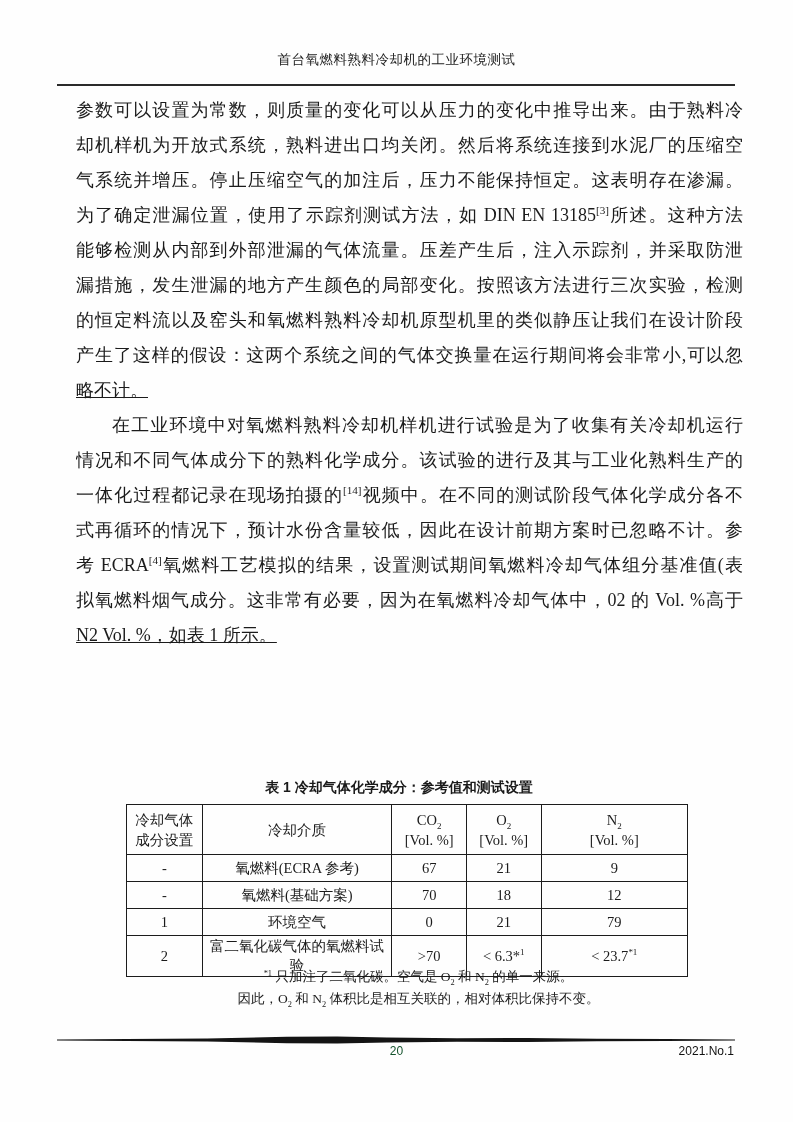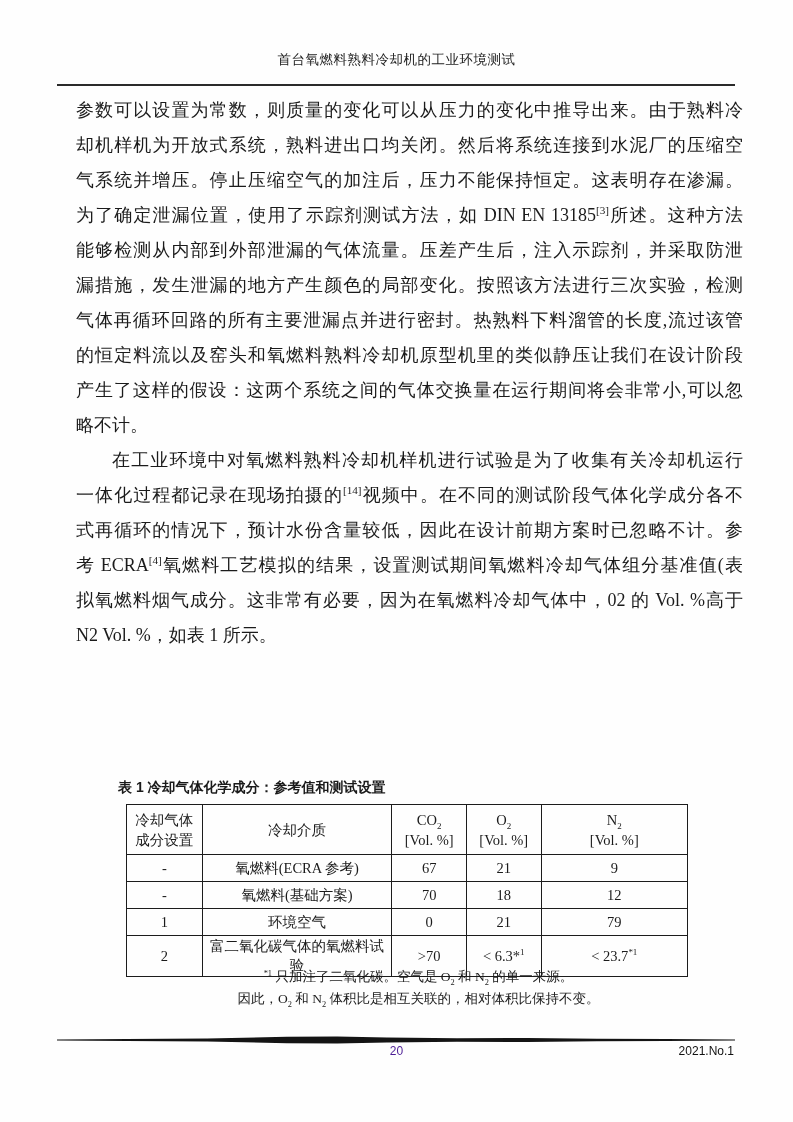--- a/index.html
+++ b/index.html
@@ -35,29 +35,30 @@
   }
   .line {
     height: 35px;
     line-height: 35px;
     font-size: 18px;
     text-align: justify;
     text-align-last: justify;
     overflow: hidden;
     white-space: nowrap;
   }
-  .line.last { text-align-last: left; white-space: normal; }
+  .line.last { text-align-last: left; white-space: normal; text-decoration: underline; }
   .line.indent { text-indent: 2em; }
   sup { font-size: 0.62em; vertical-align: super; line-height: 0; }
   sub { font-size: 0.62em; vertical-align: sub; line-height: 0; }
 
   .table-caption {
     position: absolute;
     top: 779px; left: 118px;
     width: 562px;
+    text-align: center;
     font-family: "Liberation Sans", "DejaVu Sans", sans-serif;
     font-weight: 600;
     font-size: 14px;
     color: #1a1a1a;
   }
   table.data-table {
     position: absolute;
     top: 804px; left: 118px;
     width: 562px;
     border-collapse: collapse;
@@ -90,21 +91,21 @@
     position: absolute;
     top: 1035px; left: 57px;
     width: 678px; height: 10px;
   }
   .page-number {
     position: absolute;
     top: 1044px; left: 0; right: 0;
     text-align: center;
     font-family: "Liberation Sans", "DejaVu Sans", sans-serif;
     font-size: 12px;
-    color: #4c1d95;
+    color: #14532d;
   }
   .issue-label {
     position: absolute;
     top: 1044px; right: 59px;
     font-family: Liberation Sans, sans-serif;
     font-size: 12px;
     color: #111;
   }
 </style>
 </head>
@@ -116,27 +117,27 @@
   <div class="header-rule"></div>
 
   <div class="content">
     <div>
         <div class="line">参数可以设置为常数，则质量的变化可以从压力的变化中推导出来。由于熟料冷</div>
         <div class="line">却机样机为开放式系统，熟料进出口均关闭。然后将系统连接到水泥厂的压缩空</div>
         <div class="line">气系统并增压。停止压缩空气的加注后，压力不能保持恒定。这表明存在渗漏。</div>
         <div class="line">为了确定泄漏位置，使用了示踪剂测试方法，如 DIN EN 13185<sup>[3]</sup>所述。这种方法</div>
         <div class="line">能够检测从内部到外部泄漏的气体流量。压差产生后，注入示踪剂，并采取防泄</div>
         <div class="line">漏措施，发生泄漏的地方产生颜色的局部变化。按照该方法进行三次实验，检测</div>
-        <div class="line">气体再循环回路的所有主要泄漏点并进行密封。热熟料下料溜管的长度,流过该管</div>
         <div class="line">的恒定料流以及窑头和氧燃料熟料冷却机原型机里的类似静压让我们在设计阶段</div>
         <div class="line">产生了这样的假设：这两个系统之间的气体交换量在运行期间将会非常小,可以忽</div>
         <div class="line last">略不计。</div>
       </div>
     <div>
         <div class="line indent">在工业环境中对氧燃料熟料冷却机样机进行试验是为了收集有关冷却机运行</div>
+        <div class="line">情况和不同气体成分下的熟料化学成分。该试验的进行及其与工业化熟料生产的</div>
         <div class="line">一体化过程都记录在现场拍摄的<sup>[14]</sup>视频中。在不同的测试阶段气体化学成分各不</div>
         <div class="line">式再循环的情况下，预计水份含量较低，因此在设计前期方案时已忽略不计。参</div>
         <div class="line">考 ECRA<sup>[4]</sup>氧燃料工艺模拟的结果，设置测试期间氧燃料冷却气体组分基准值(表</div>
         <div class="line">拟氧燃料烟气成分。这非常有必要，因为在氧燃料冷却气体中，02 的 Vol. %高于</div>
         <div class="line last">N2 Vol. %，如表 1 所示。</div>
       </div>
   </div>
 
   <div class="table-caption">表 1  冷却气体化学成分：参考值和测试设置</div>
 

